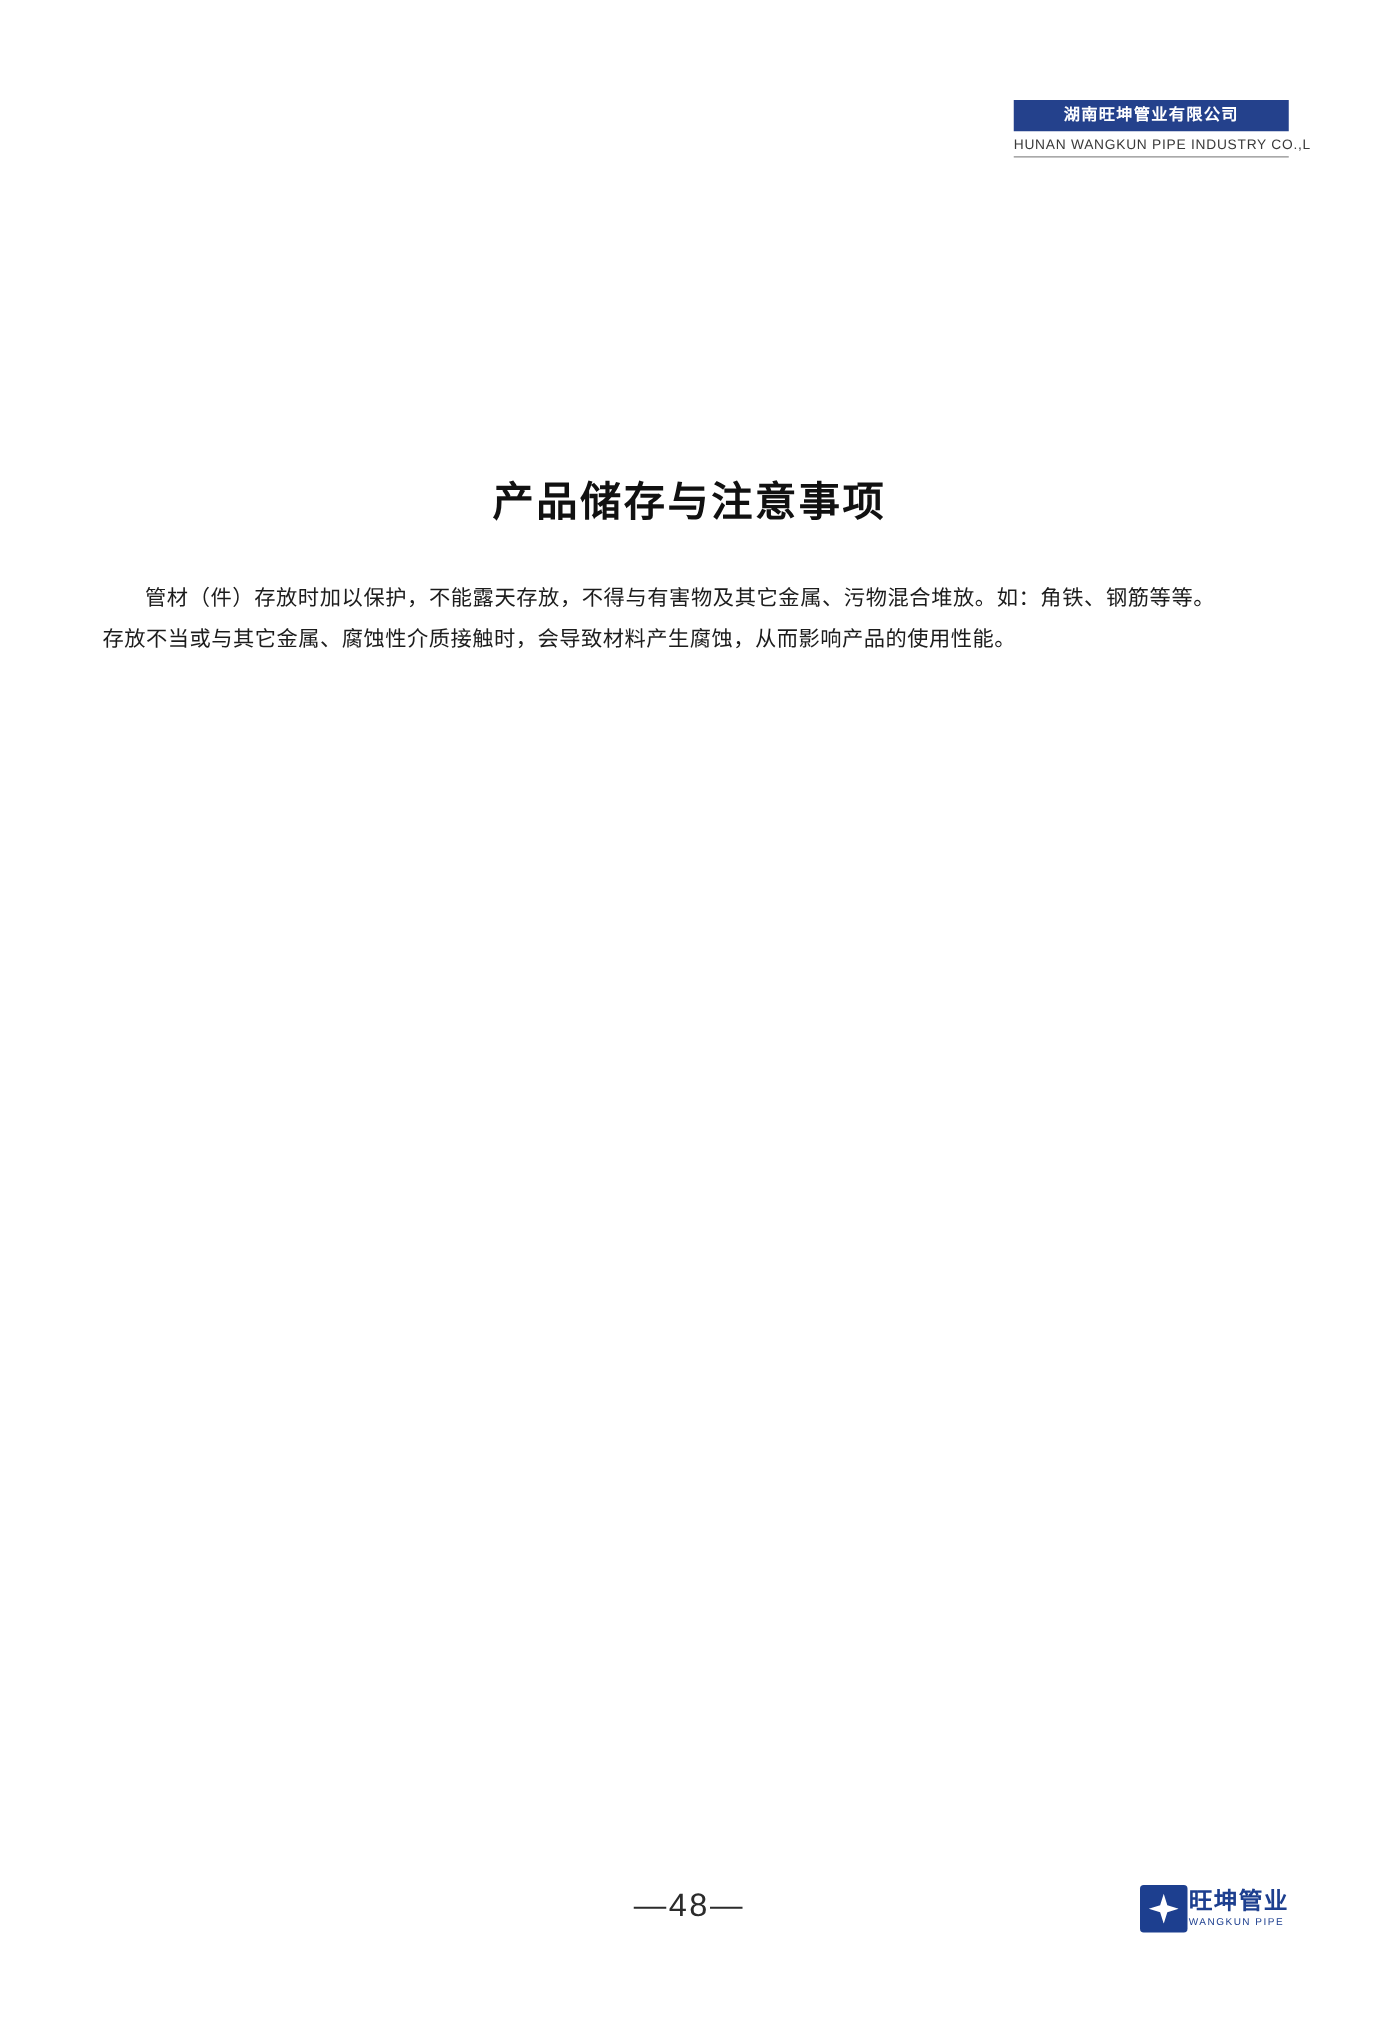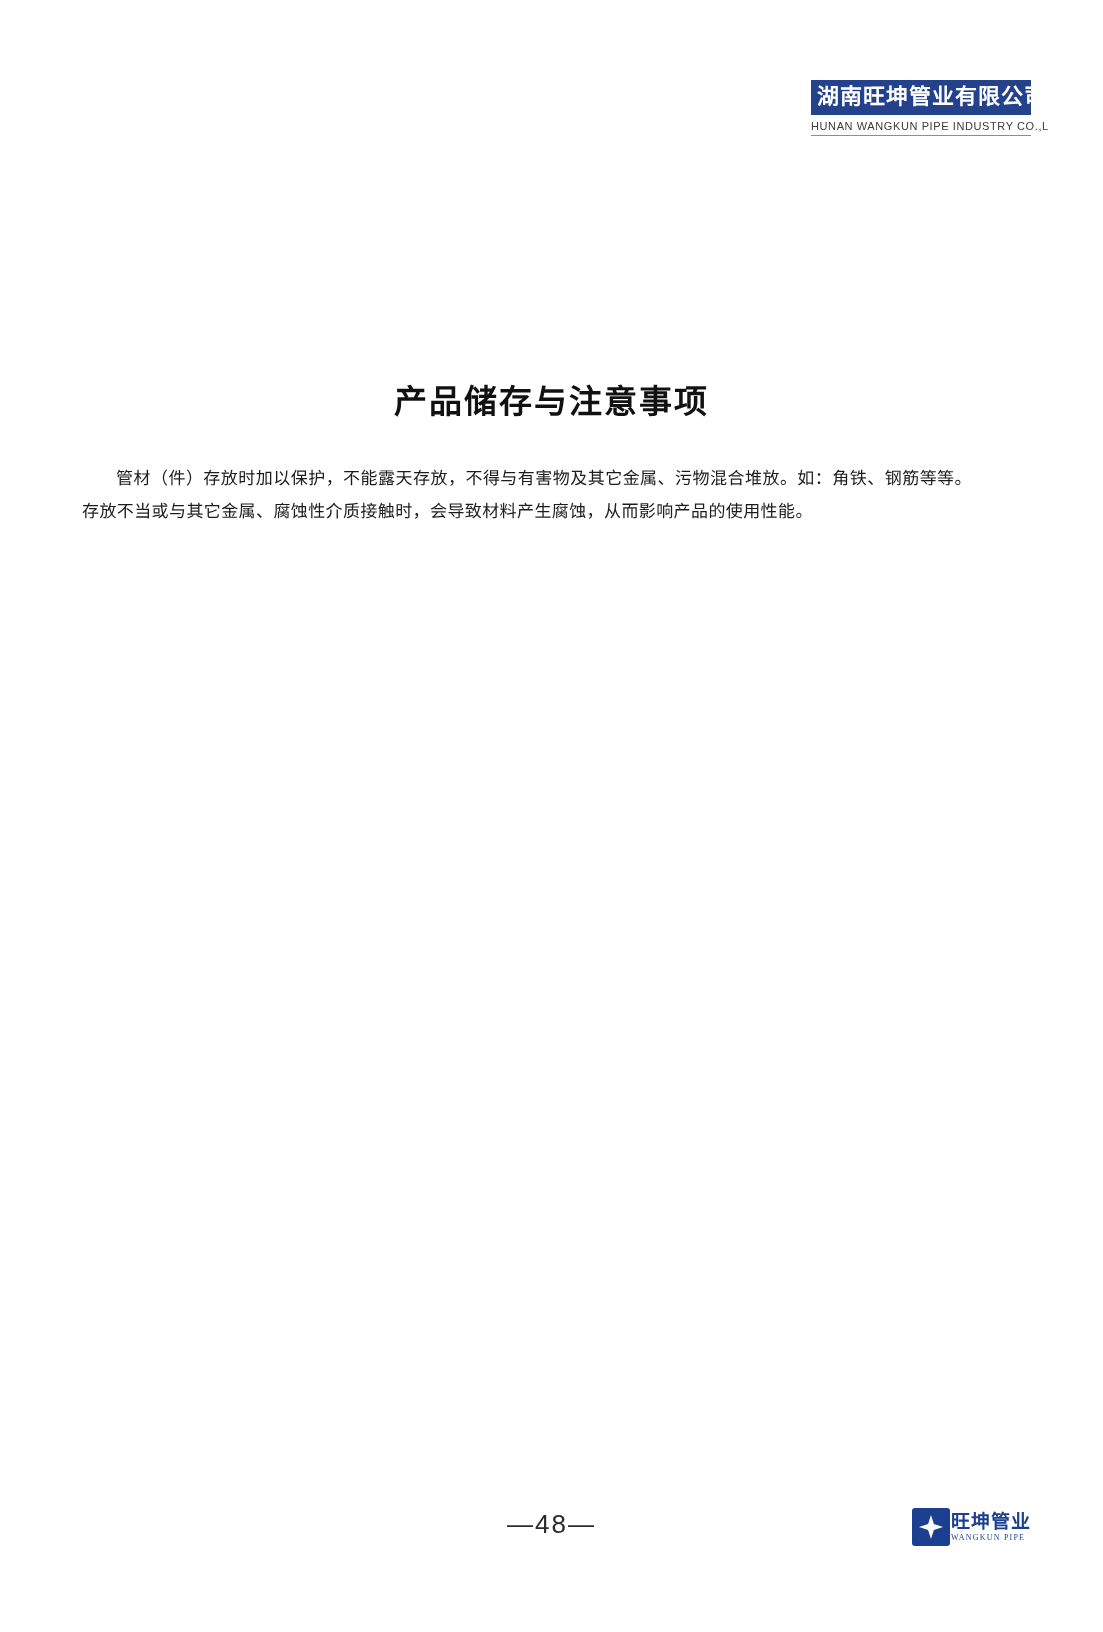--- a/index.html
+++ b/index.html
@@ -26,21 +26,21 @@
   .header {
     position: absolute;
     top: 80px;
     right: 72px;
     width: 220px;
     text-align: center;
   }
   .header-badge {
     background: #24418c;
     color: #ffffff;
-    font-size: 22px;
+    font-size: 13px;
     font-weight: bold;
     letter-spacing: 1px;
     padding: 5px 6px 6px 6px;
     line-height: 1.1;
     white-space: nowrap;
   }
   .header-sub {
     margin-top: 5px;
     font-size: 11px;
     color: #3a3a3a;
@@ -105,21 +105,20 @@
     color: #2b2b2b;
     letter-spacing: 2px;
   }
   .footer-logo {
     position: absolute;
     bottom: 86px;
     right: 72px;
     display: flex;
     align-items: center;
     gap: 1px;
-    font-family: Liberation Serif, serif;
   }
   .footer-logo-mark {
     width: 38px;
     height: 38px;
     background: #1d3f8f;
     border-radius: 3px;
     position: relative;
     flex: none;
   }
   .footer-logo-mark::before {

